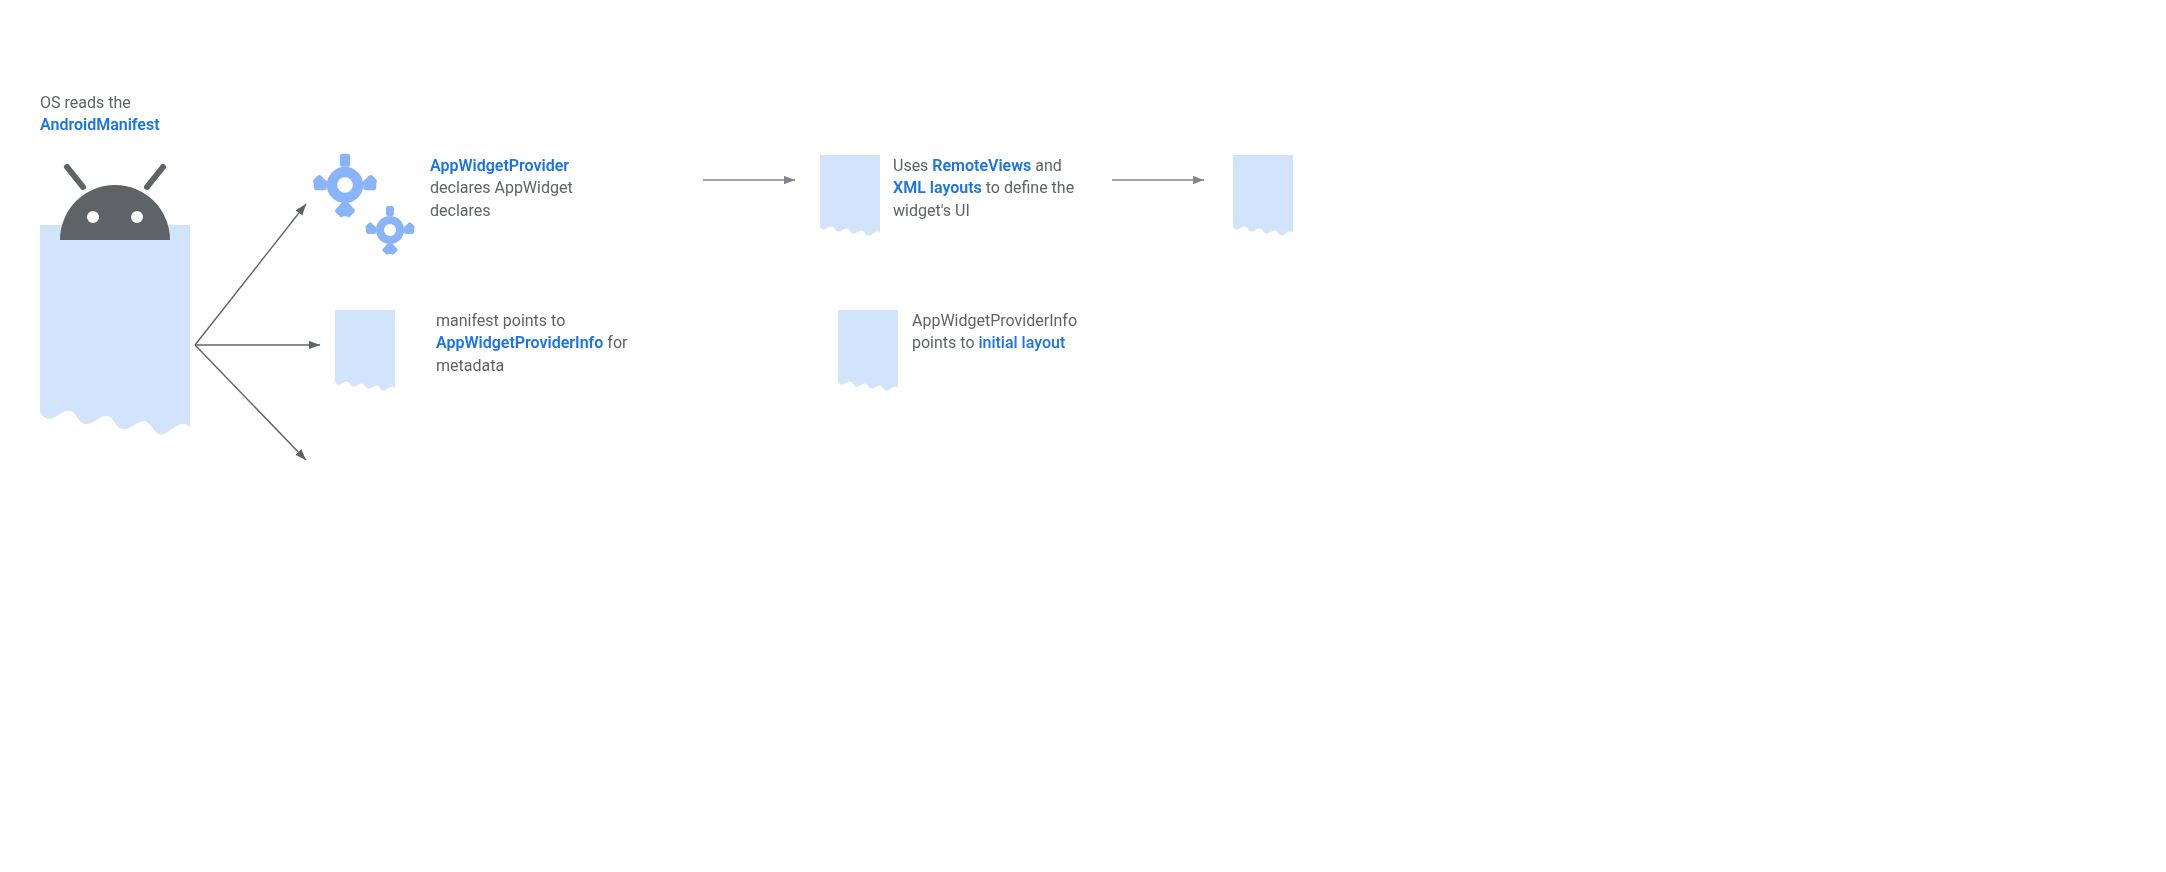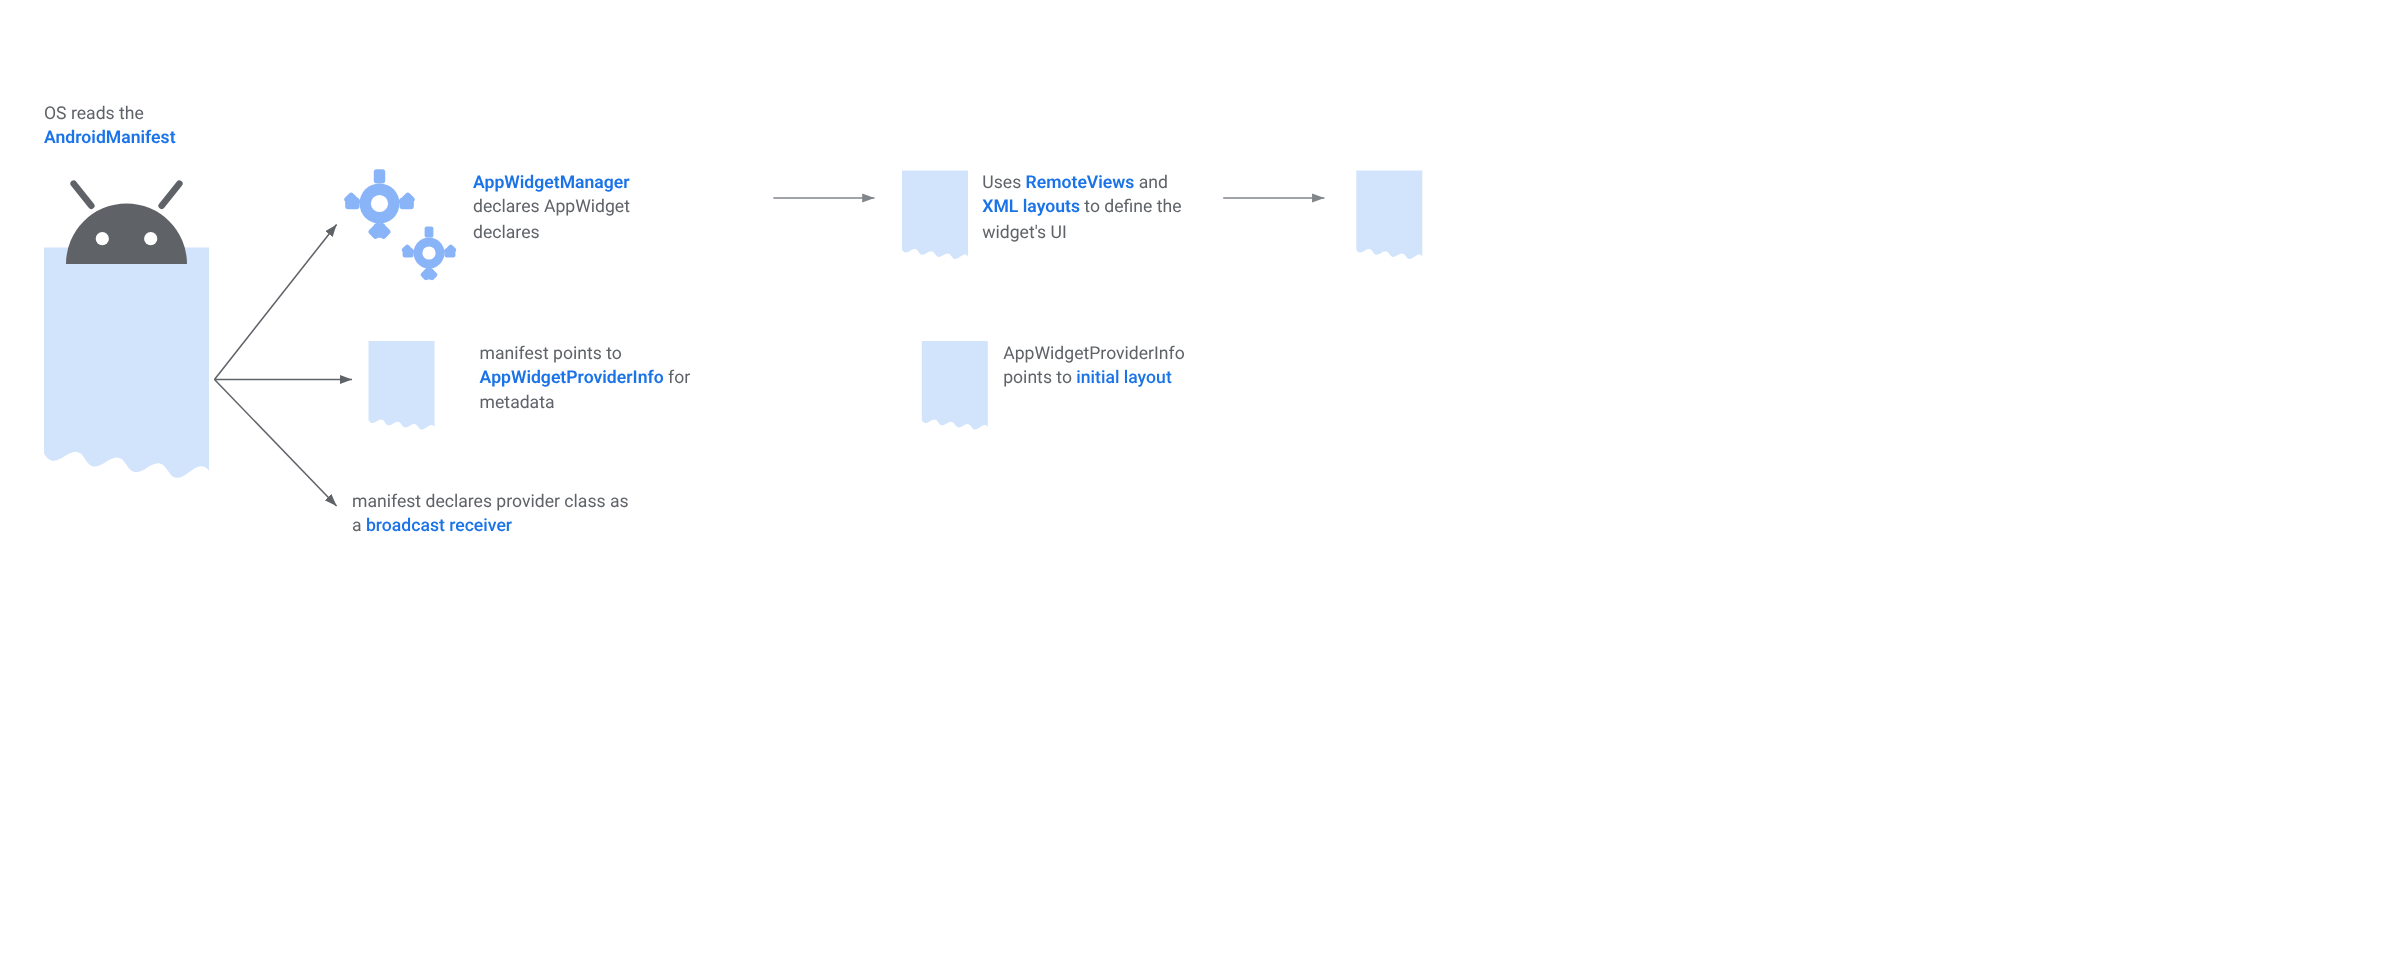--- a/index.html
+++ b/index.html
@@ -114,21 +114,21 @@
     <line class="arrow" x1="703" y1="180" x2="795" y2="180"></line>
     <line class="arrow" x1="1112" y1="180" x2="1204" y2="180"></line>
   </svg>
 
   <div class="txt" style="left:40px; top:92px; width:260px;">
     <span>OS reads the</span><br>
     <span class="hl">AndroidManifest</span>
   </div>
 
   <div class="txt" style="left:430px; top:155px; width:260px;">
-    <span class="hl">AppWidgetManager</span><br>
+    <span class="hl">AppWidgetProvider</span><br>
     <span>declares AppWidget</span><br>
     <span>declares</span>
   </div>
 
   <div class="txt" style="left:893px; top:155px; width:240px;">
     <span>Uses </span><span class="hl">RemoteViews</span><span> and</span><br>
     <span class="hl">XML layouts</span><span> to define the</span><br>
     <span>widget's UI</span>
   </div>
 
@@ -137,18 +137,14 @@
     <span>manifest points to</span><br>
     <span class="hl">AppWidgetProviderInfo</span><span> for</span><br>
     <span>metadata</span>
   </div>
 
   <div class="txt" style="left:912px; top:310px; width:240px;">
     <span>AppWidgetProviderInfo</span><br>
     <span>points to </span><span class="hl2">initial layout</span>
   </div>
 
-  <div class="txt" style="left:320px; top:445px; width:320px;">
-    <span>manifest declares provider class as</span><br>
-    <span>a </span><span class="hl2">broadcast receiver</span>
-  </div>
 
 </div>
 
 </body></html>

